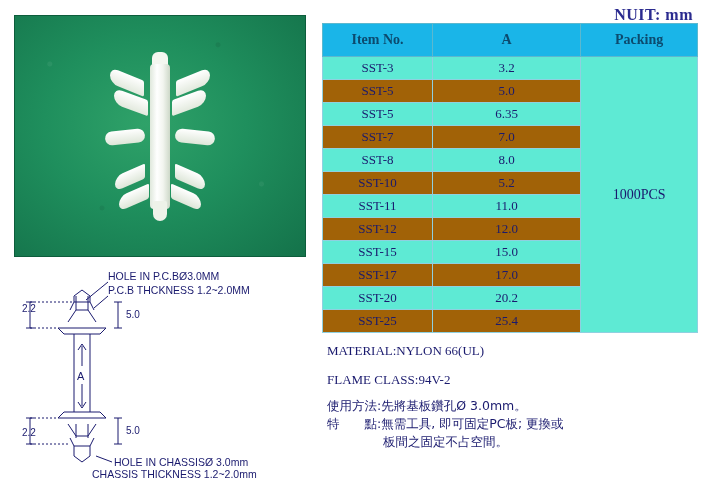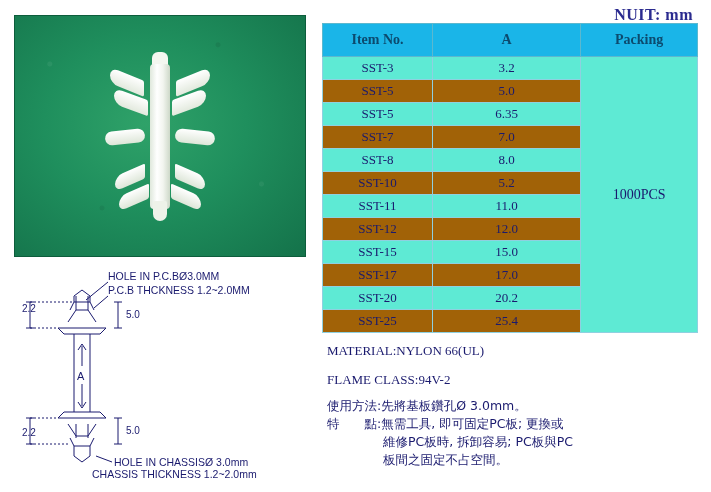--- a/index.html
+++ b/index.html
@@ -354,16 +354,15 @@
   <div class="eng">FLAME CLASS:94V-2</div>
   <div class="cn">
     <div class="row">
       <span class="lbl">使用方法:</span>
       <span class="txt">先將基板鑽孔Ø 3.0mm。</span>
     </div>
     <div class="row">
       <span class="lbl">特　　點:</span>
       <span class="txt">無需工具, 即可固定PC板; 更換或</span>
     </div>
-    <div class="indent">維修PC板時, 拆卸容易; PC板與PC</div>
     <div class="indent">板間之固定不占空間。</div>
   </div>
 </div>
 
 </body></html>

